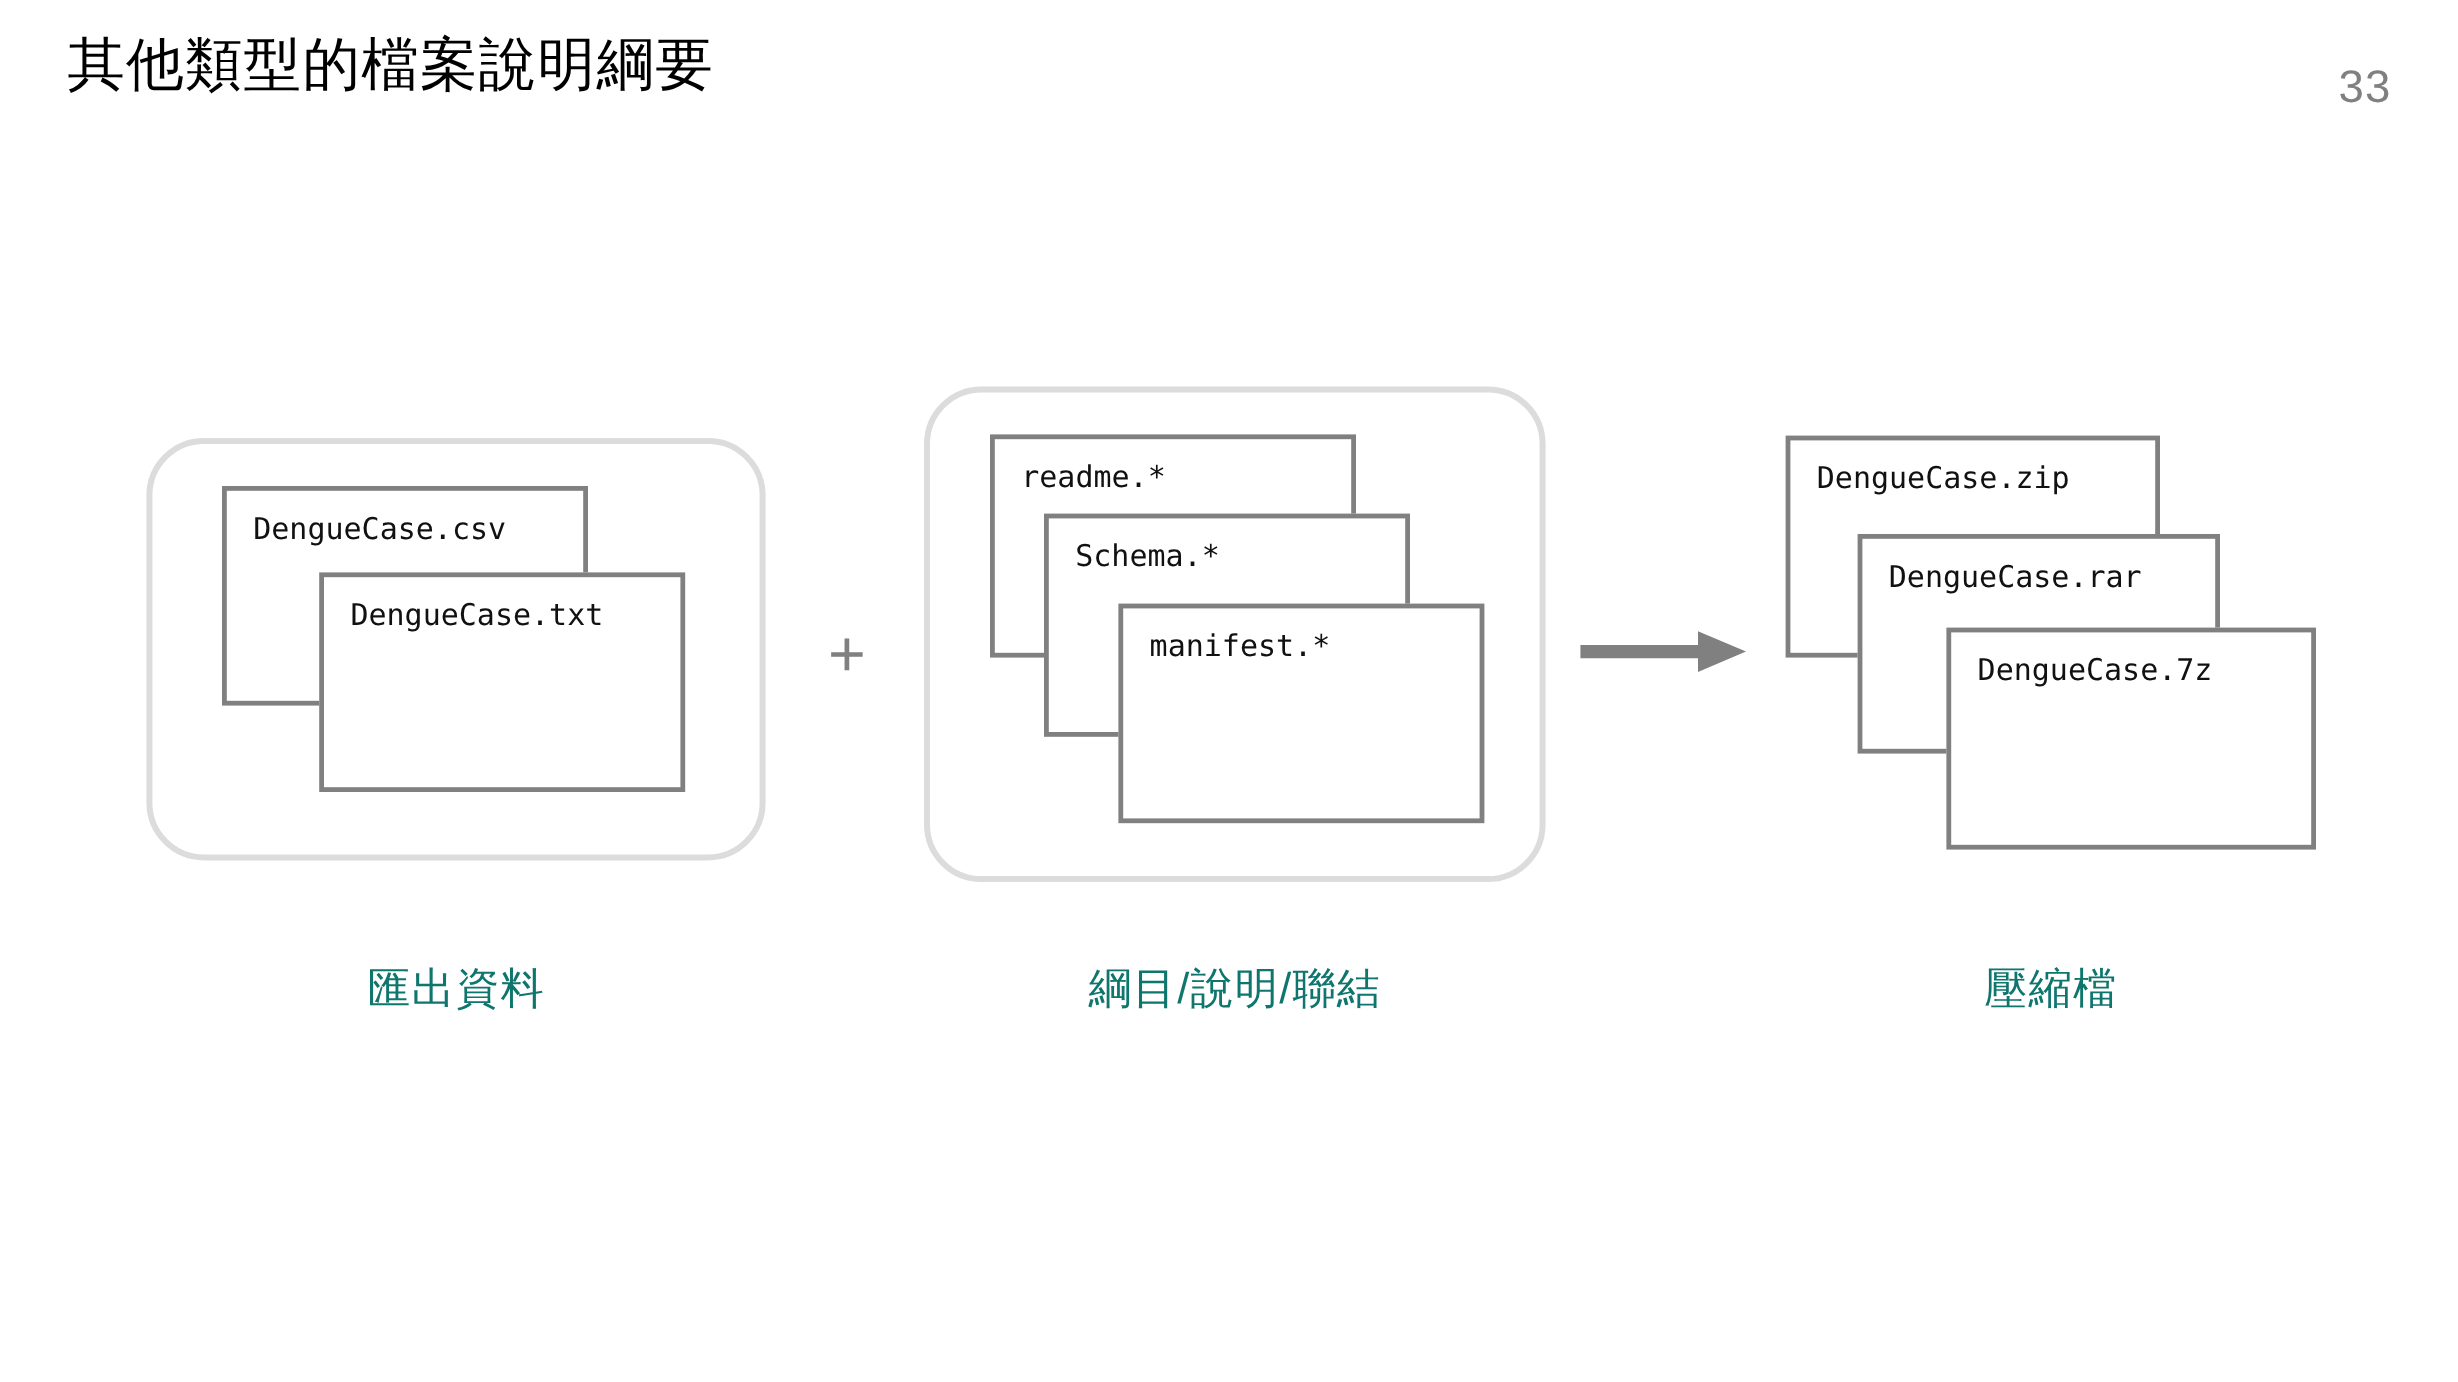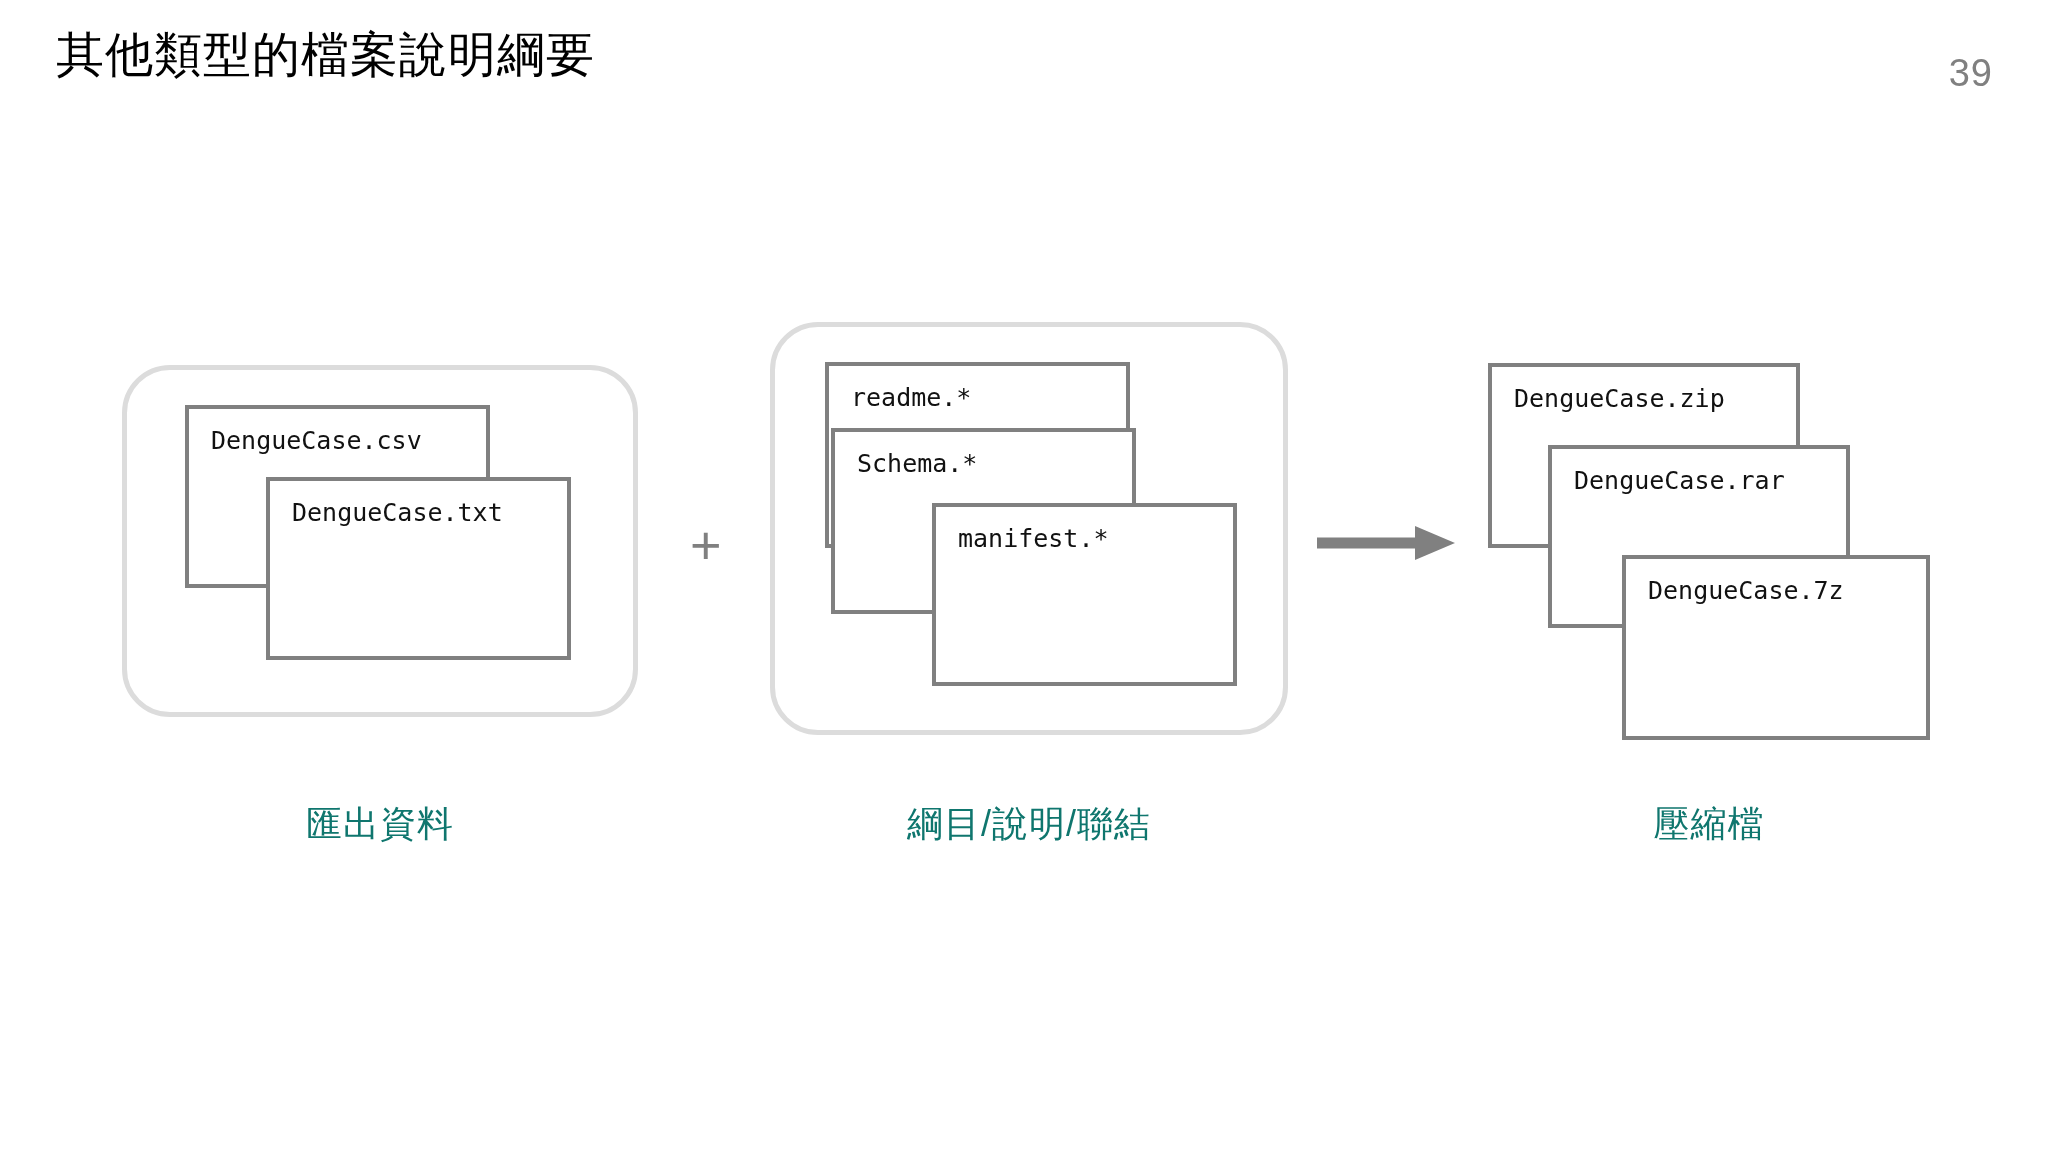--- a/index.html
+++ b/index.html
@@ -97,21 +97,21 @@
     white-space: nowrap;
     text-align: center;
     letter-spacing: 1px;
   }
 </style>
 </head>
 <body>
 
 <div id="slide-title">其他類型的檔案說明綱要</div>
 
-<div id="page-number">39</div>
+<div id="page-number">33</div>
 
 <div id="diagram">
 
   <div class="group">
 
     <div class="group-frame" style="left:122px; top:365px; width:516px; height:352px;"></div>
 
     <div class="file-card" style="left:185px; top:405px; width:305px; height:183px; z-index:1;">
       <span class="file-label">DengueCase.csv</span>
     </div>
@@ -126,21 +126,21 @@
   <div class="plus-sign" style="left:690px; top:518px;">+</div>
 
   <div class="group">
 
     <div class="group-frame" style="left:770px; top:322px; width:518px; height:413px;"></div>
 
     <div class="file-card" style="left:825px; top:362px; width:305px; height:186px; z-index:1;">
       <span class="file-label">readme.*</span>
     </div>
 
-    <div class="file-card" style="left:831px; top:428px; width:305px; height:186px; z-index:2;">
+    <div class="file-card" style="left:870px; top:428px; width:305px; height:186px; z-index:2;">
       <span class="file-label">Schema.*</span>
     </div>
 
     <div class="file-card" style="left:932px; top:503px; width:305px; height:183px; z-index:3;padding-left:44px;">
       <span class="file-label">manifest.*</span>
     </div>
 
     <div class="group-caption" style="left:779px; top:800px; width:500px;text-align:center;">綱目/說明/聯結</div>
   </div>
 
@@ -154,20 +154,20 @@
   <div class="group">
 
     <div class="file-card" style="left:1488px; top:363px; width:312px; height:185px; z-index:1;">
       <span class="file-label">DengueCase.zip</span>
     </div>
 
     <div class="file-card" style="left:1548px; top:445px; width:302px; height:183px; z-index:2;">
       <span class="file-label">DengueCase.rar</span>
     </div>
 
-    <div class="file-card" style="left:1622px; top:523px; width:308px; height:185px; z-index:3;margin-top:32px;">
+    <div class="file-card" style="left:1622px; top:523px; width:308px; height:185px; z-index:3;">
       <span class="file-label">DengueCase.7z</span>
     </div>
 
     <div class="group-caption" style="left:1509px; top:800px; width:400px;">壓縮檔</div>
   </div>
 
 </div>
 
 </body></html>

